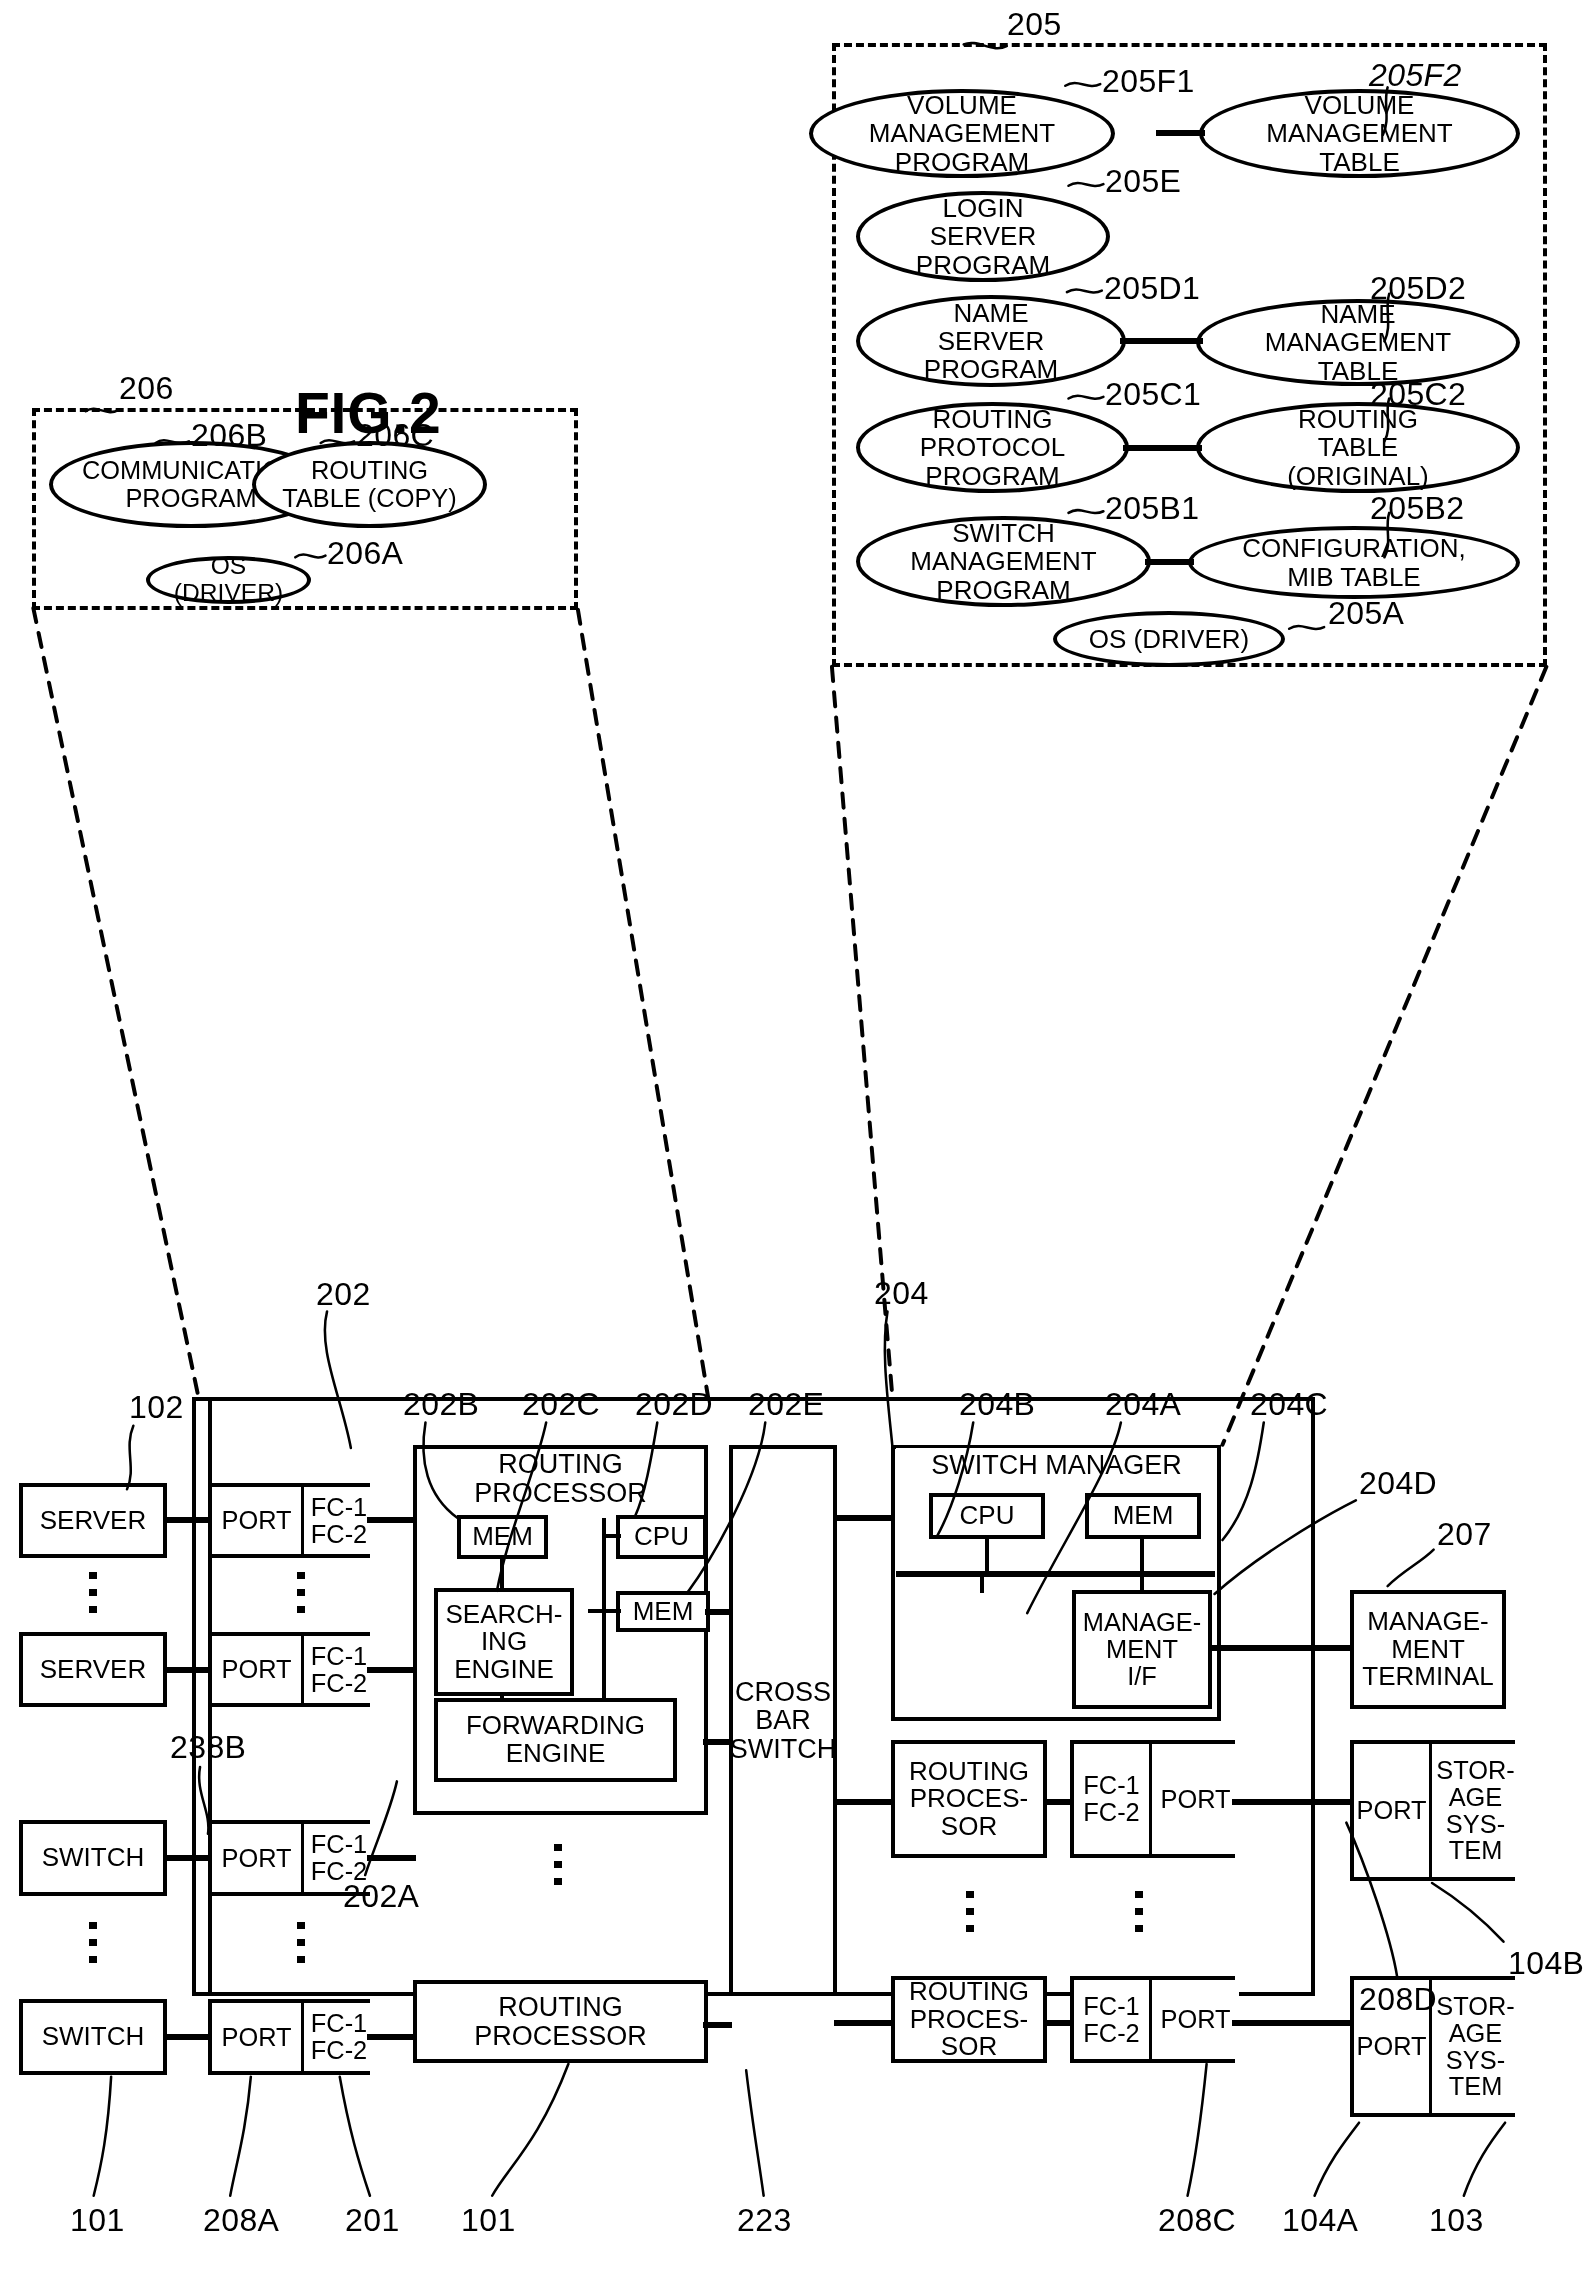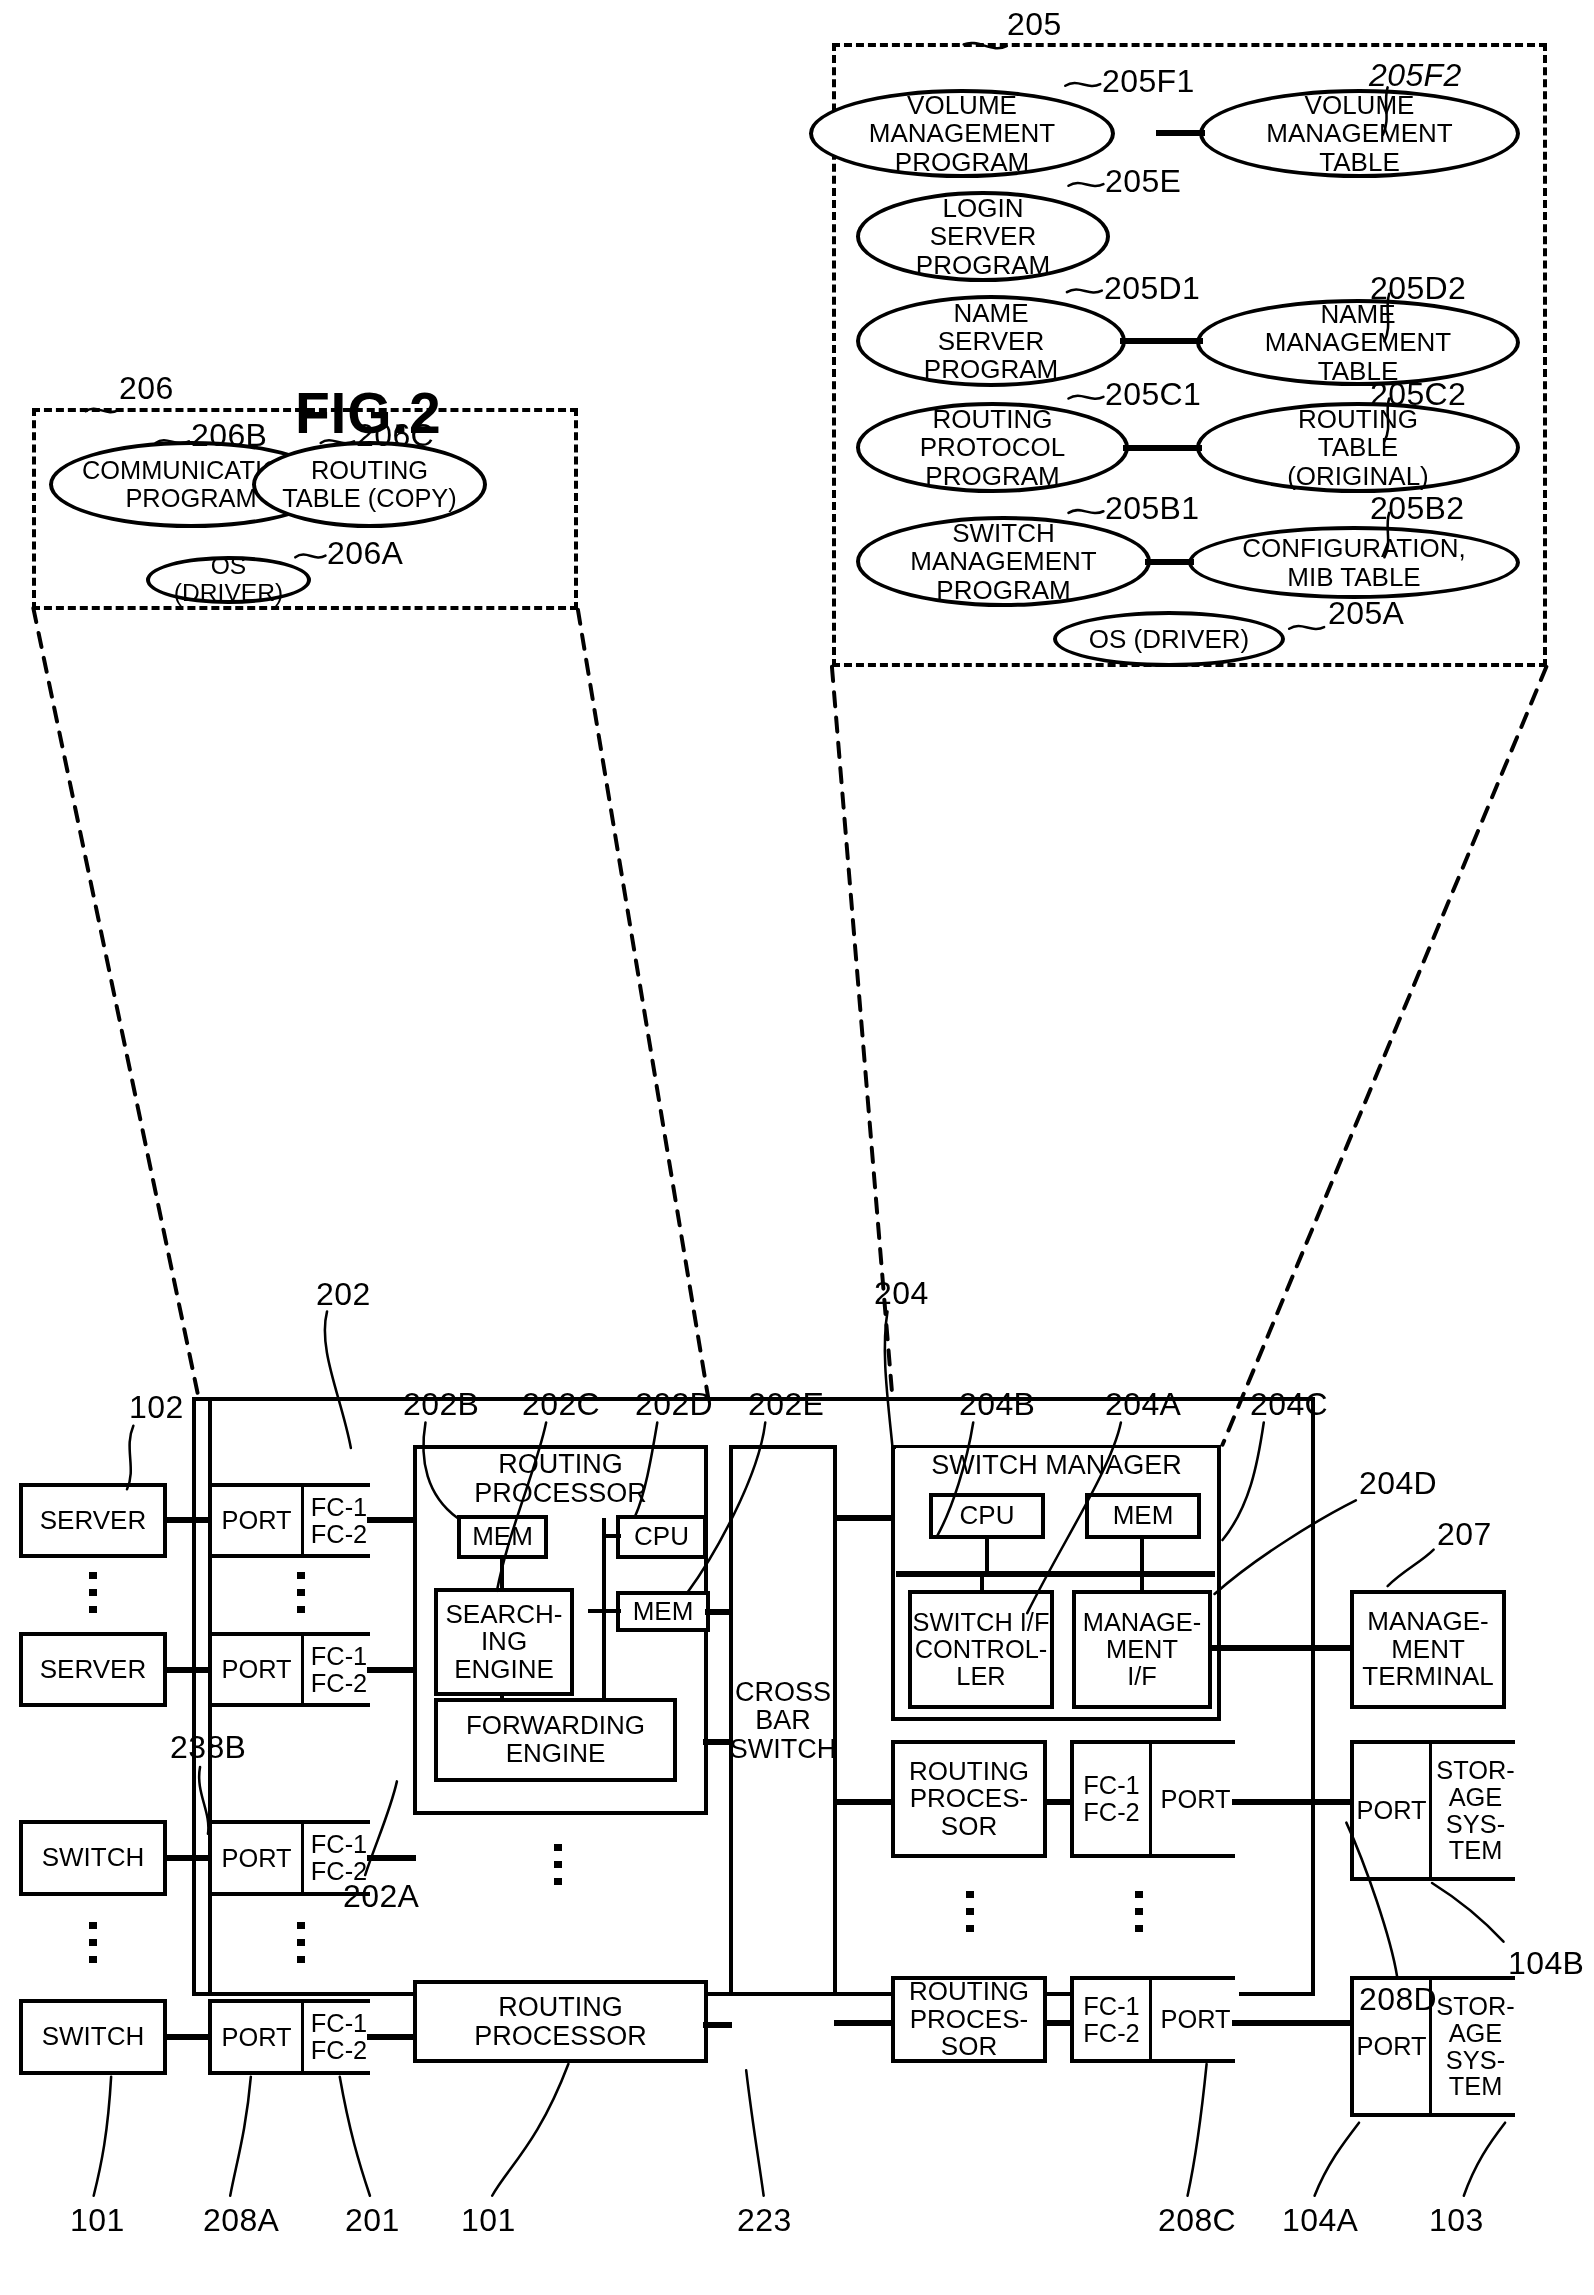--- a/index.html
+++ b/index.html
@@ -224,23 +224,20 @@
       <i></i>
       <i></i>
       <i></i>
     </div>
 
   <div class="abs" style="left:891px;top:1445px;width:330px;height:276px;border:4.8px solid #000;"></div>
   <div class="box nb" style="left:896px;top:1448px;width:321px;height:35px;font-size:27px;">SWITCH MANAGER</div>
 
   <div class="box" style="left:929px;top:1493px;width:116px;height:46px;font-size:26px;">CPU</div>
   <div class="box" style="left:1085px;top:1493px;width:116px;height:46px;font-size:26px;">MEM</div>
-  <div class="box" style="left:908px;top:1590px;width:146px;height:119px;font-size:25.4px;">SWITCH I/F
-CONTROL-
-LER</div>
   <div class="box" style="left:1072px;top:1590px;width:140px;height:119px;font-size:25.4px;">MANAGE-
 MENT
 I/F</div>
 
   <div class="hline" style="left:896px;top:1571px;width:319px;"></div>
   <div class="vline t" style="left:985px;top:1537px;height:35px;"></div>
   <div class="vline t" style="left:1140px;top:1537px;height:35px;"></div>
   <div class="vline t" style="left:980px;top:1572px;height:20.6px;"></div>
   <div class="vline t" style="left:1140px;top:1572px;height:20.6px;"></div>
 

